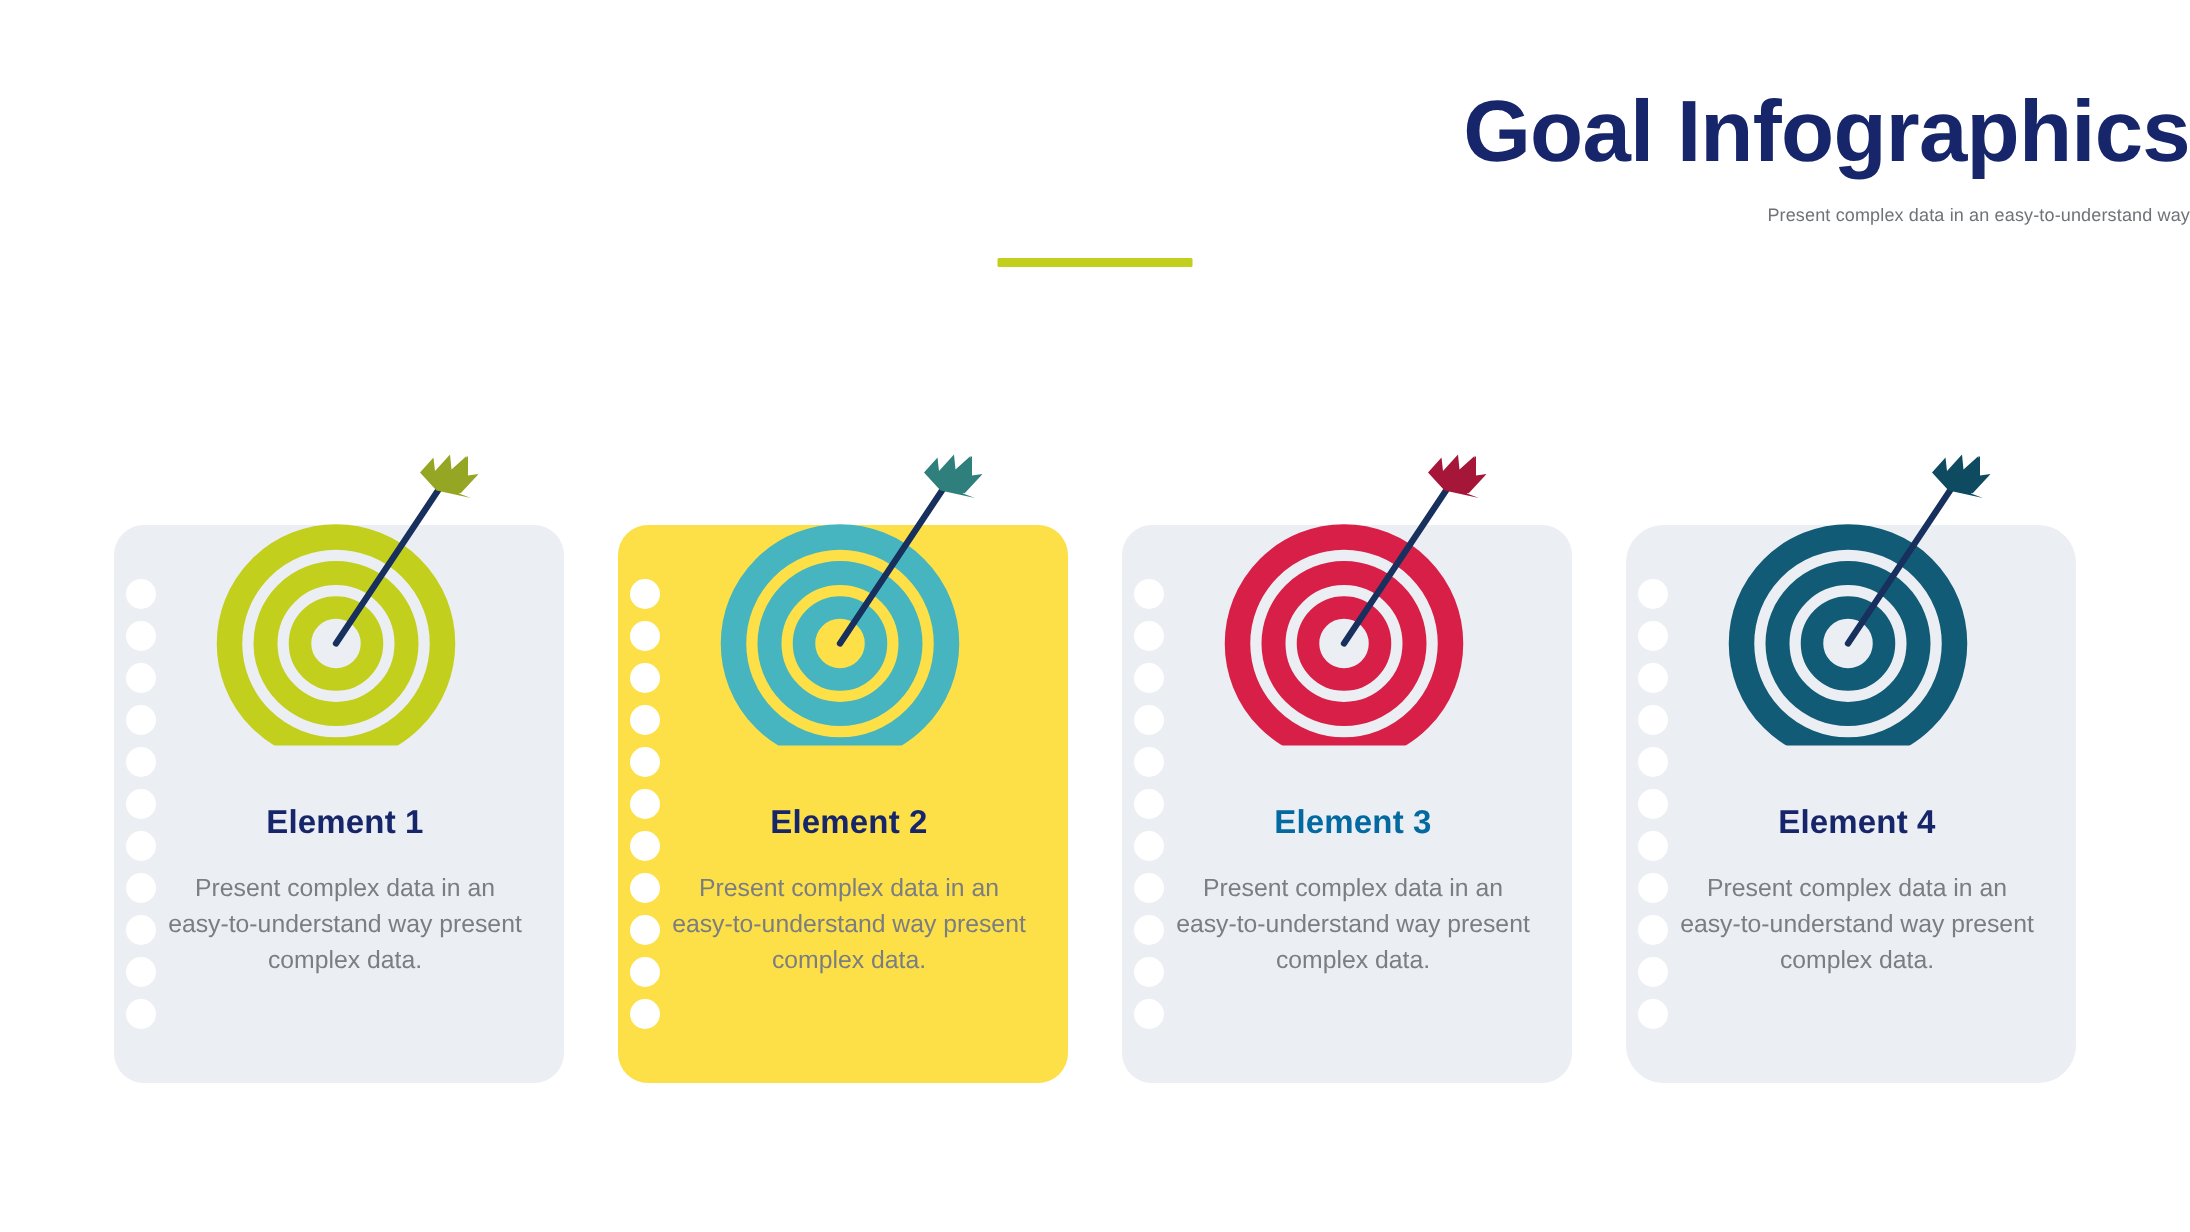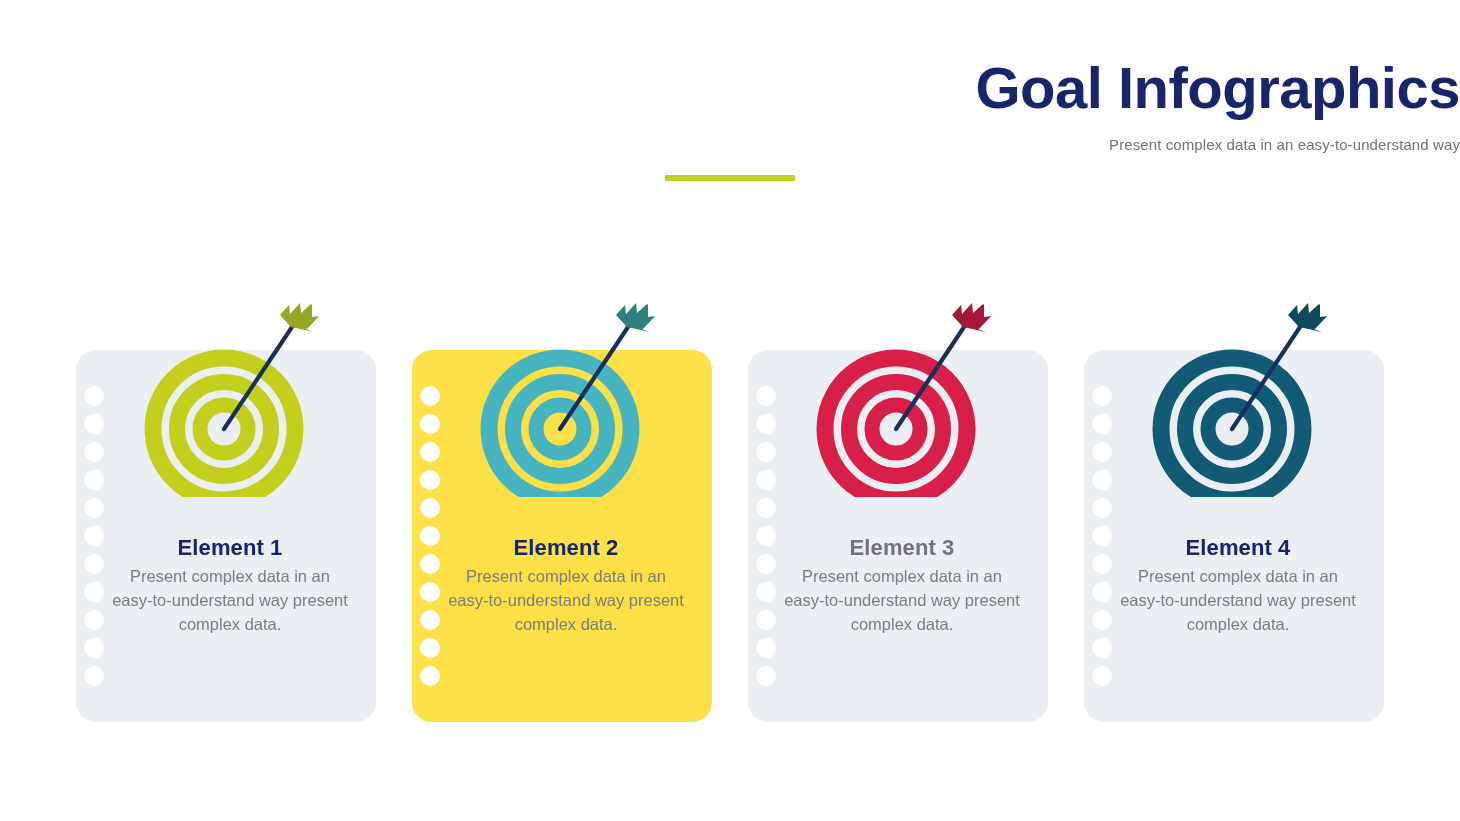--- a/index.html
+++ b/index.html
@@ -32,21 +32,21 @@
   .page-title {
     font-size:58px;
     font-weight:bold;
     color:#17266b;
     letter-spacing:-0.5px;
     line-height:1.1;
   }
 
   .page-subtitle {
     margin-top:16px;
-    font-size:15px;
+    font-size:12px;
     color:#6f7276;
     font-weight:normal;
     letter-spacing:0.1px;
   }
 
   .title-divider {
     margin:22px auto 0 auto;
     width:130px;
     height:6px;
     background:#c2cf1c;
@@ -68,21 +68,21 @@
     width:300px;
     height:372px;
     background:#ebeef3;
     border-radius:20px;
     padding-left:42px;
   }
 
   .card:nth-child(1) { left:0px; }
   .card:nth-child(2) { left:336px; }
   .card:nth-child(3) { left:672px; }
-  .card:nth-child(4) { left:1008px; }
+  .card:nth-child(4) { left:1008px;border-radius:25px; }
 
   
   .punch-holes {
     position:absolute;
     left:7px;
     top:36px;
     width:22px;
     height:300px;
     display:flex;
     flex-direction:column;
@@ -118,21 +118,21 @@
   }
 
   .card-title {
     font-size:22px;
     font-weight:bold;
     color:#17266b;
     letter-spacing:0.1px;
   }
 
   .card-text {
-    margin-top:4px;
+    margin-top:20px;
     font-size:16.5px;
     line-height:1.45;
     color:#7a7d82;
     padding:0 14px;
   }
 </style>
 </head>
 <body style="background: rgb(255, 255, 255);">
 
 <div id="slide" style="background: rgb(255, 255, 255);">
@@ -238,21 +238,21 @@
       </g>
       <g>
         <path d="M 98 147 L 172 36" stroke="#17305e" stroke-width="4.2" stroke-linecap="round" fill="none"></path>
         <path d="M 165 45 L 154 33 L 163 23 L 164 32 L 174 21
                  L 175 31 L 185 22 L 184 36 L 192 35 L 180 47 L 188 50 Z" fill="#a51638"></path>
         <path d="M 172 36 L 186 22 L 186 35 L 193 34 L 181 47 Z" fill="#a51638"></path>
       </g>
     </svg>
         </div>
       <div class="card-body">
-        <div class="card-title" style="color: #737373;">Element 3</div>
+        <div class="card-title" style="color: #0369a1;">Element 3</div>
         <div class="card-text" style="color: rgb(122, 125, 130);">Present complex data in an easy-to-understand way present complex data.</div>
       </div>
     </div>
 
     <div class="card" style="background: rgb(235, 238, 243);">
       <div class="punch-holes">
           <div class="punch-hole"></div>
           <div class="punch-hole"></div>
           <div class="punch-hole"></div>
           <div class="punch-hole"></div>

